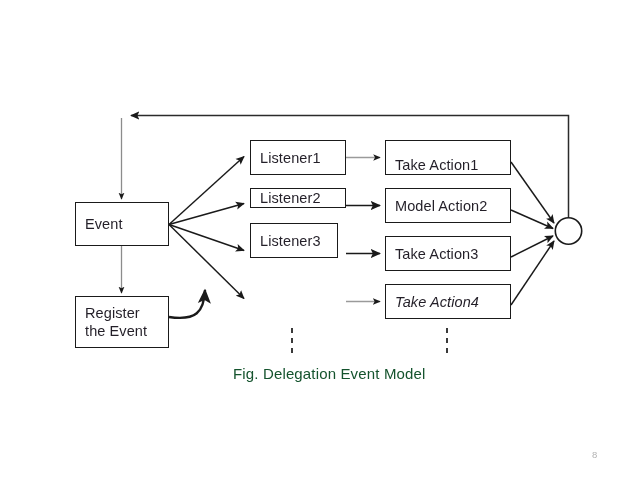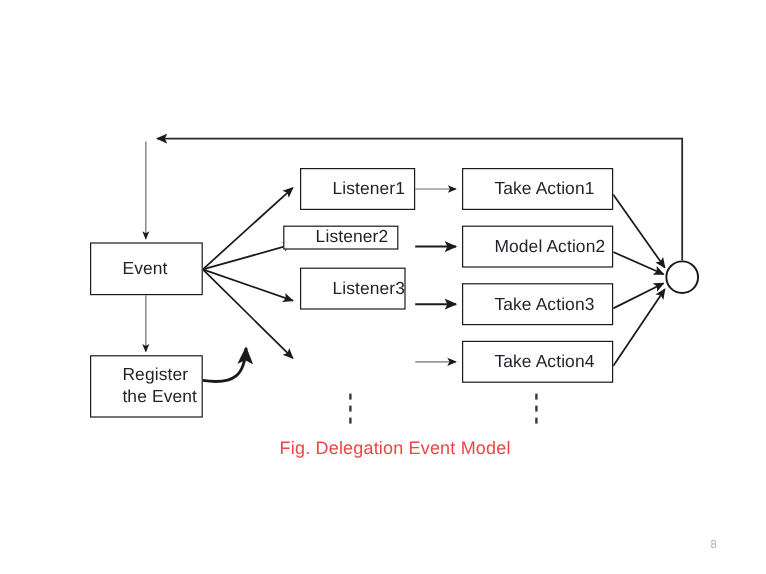--- a/index.html
+++ b/index.html
@@ -25,33 +25,33 @@
   }
   .node-box {
     position: absolute;
     box-sizing: border-box;
     background: #ffffff;
     border: 1.6px solid #1a1a1a;
     color: #231f28;
     display: flex;
     flex-direction: column;
     justify-content: center;
-    padding-left: 26px;
+    padding-left: 9px;
     font-family: "Liberation Sans", sans-serif;
     font-size: 14.5px;
     line-height: 18px;
     letter-spacing: 0.1px;
     white-space: pre;
   }
   .node-box .line {
     display: block;
   }
   .caption {
     position: absolute;
-    color: #ef4444;
+    color: #14532d;
     font-family: "Liberation Sans", sans-serif;
     font-size: 15px;
     letter-spacing: 0.15px;
     white-space: pre;
   }
   .page-number {
     position: absolute;
     color: #b3b3b3;
     font-family: "Liberation Sans", sans-serif;
     font-size: 9.5px;
@@ -130,37 +130,37 @@
   </div>
 
   <div class="node-box" style="left:75px; top:296px; width:94px; height:52px;">
     <span class="line">Register</span>
     <span class="line">the Event</span>
   </div>
 
   <div class="node-box" style="left:250px; top:140px; width:96px; height:35px;">
     <span class="line">Listener1</span>
   </div>
-  <div class="node-box" style="left:236px; top:188px; width:96px; height:20px;">
+  <div class="node-box" style="left:250px; top:188px; width:96px; height:20px;">
     <span class="line">Listener2</span>
   </div>
   <div class="node-box" style="left:250px; top:223px; width:88px; height:35px;">
     <span class="line">Listener3</span>
   </div>
 
-  <div class="node-box" style="left:385px; top:140px; width:126px; height:35px;">
+  <div class="node-box" style="left:385px; top:140px; width:126px; height:35px;justify-content:flex-end;">
     <span class="line">Take Action1</span>
   </div>
   <div class="node-box" style="left:385px; top:188px; width:126px; height:35px;">
     <span class="line">Model Action2</span>
   </div>
   <div class="node-box" style="left:385px; top:236px; width:126px; height:35px;">
     <span class="line">Take Action3</span>
   </div>
-  <div class="node-box" style="left:385px; top:284px; width:126px; height:35px;">
+  <div class="node-box" style="left:385px; top:284px; width:126px; height:35px;font-style:italic;">
     <span class="line">Take Action4</span>
   </div>
 
   <div class="ellipsis-dots" style="left:291px; top:328px;">
     <i></i>
     <i></i>
     <i></i>
   </div>
 
   <div class="ellipsis-dots" style="left:446px; top:328px;">

